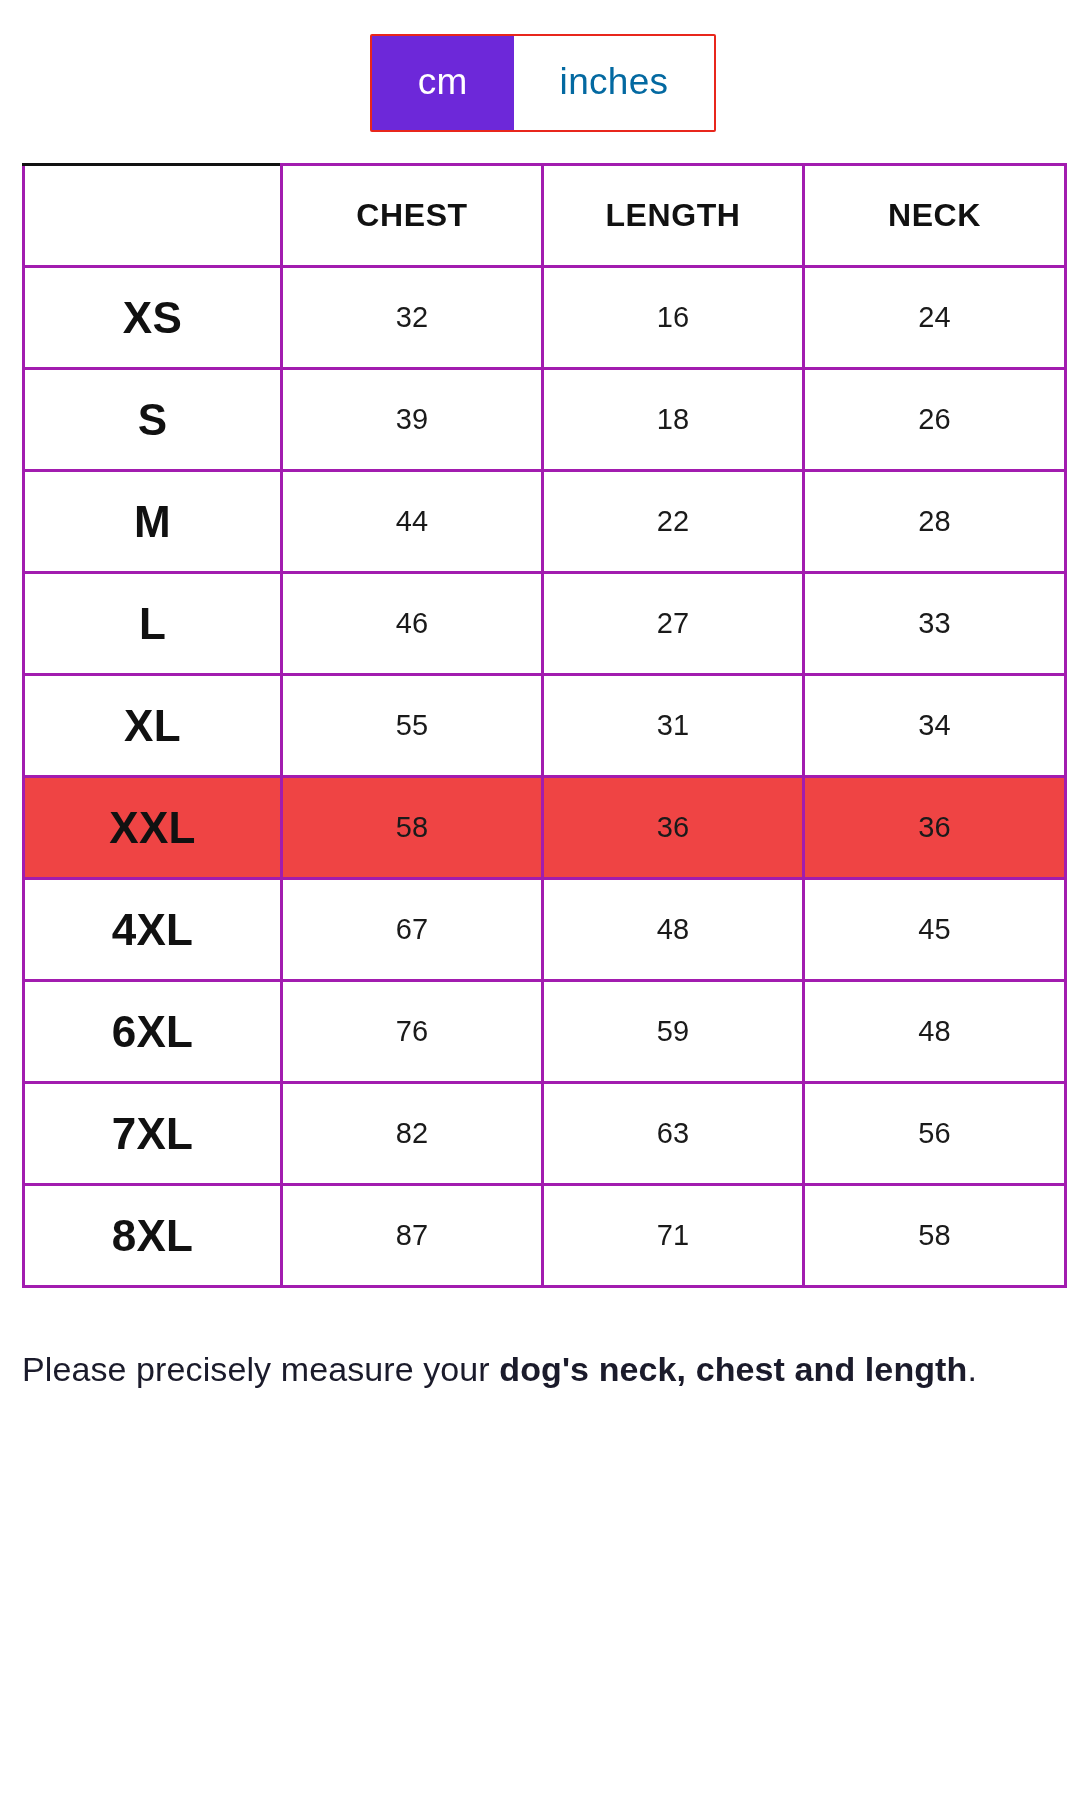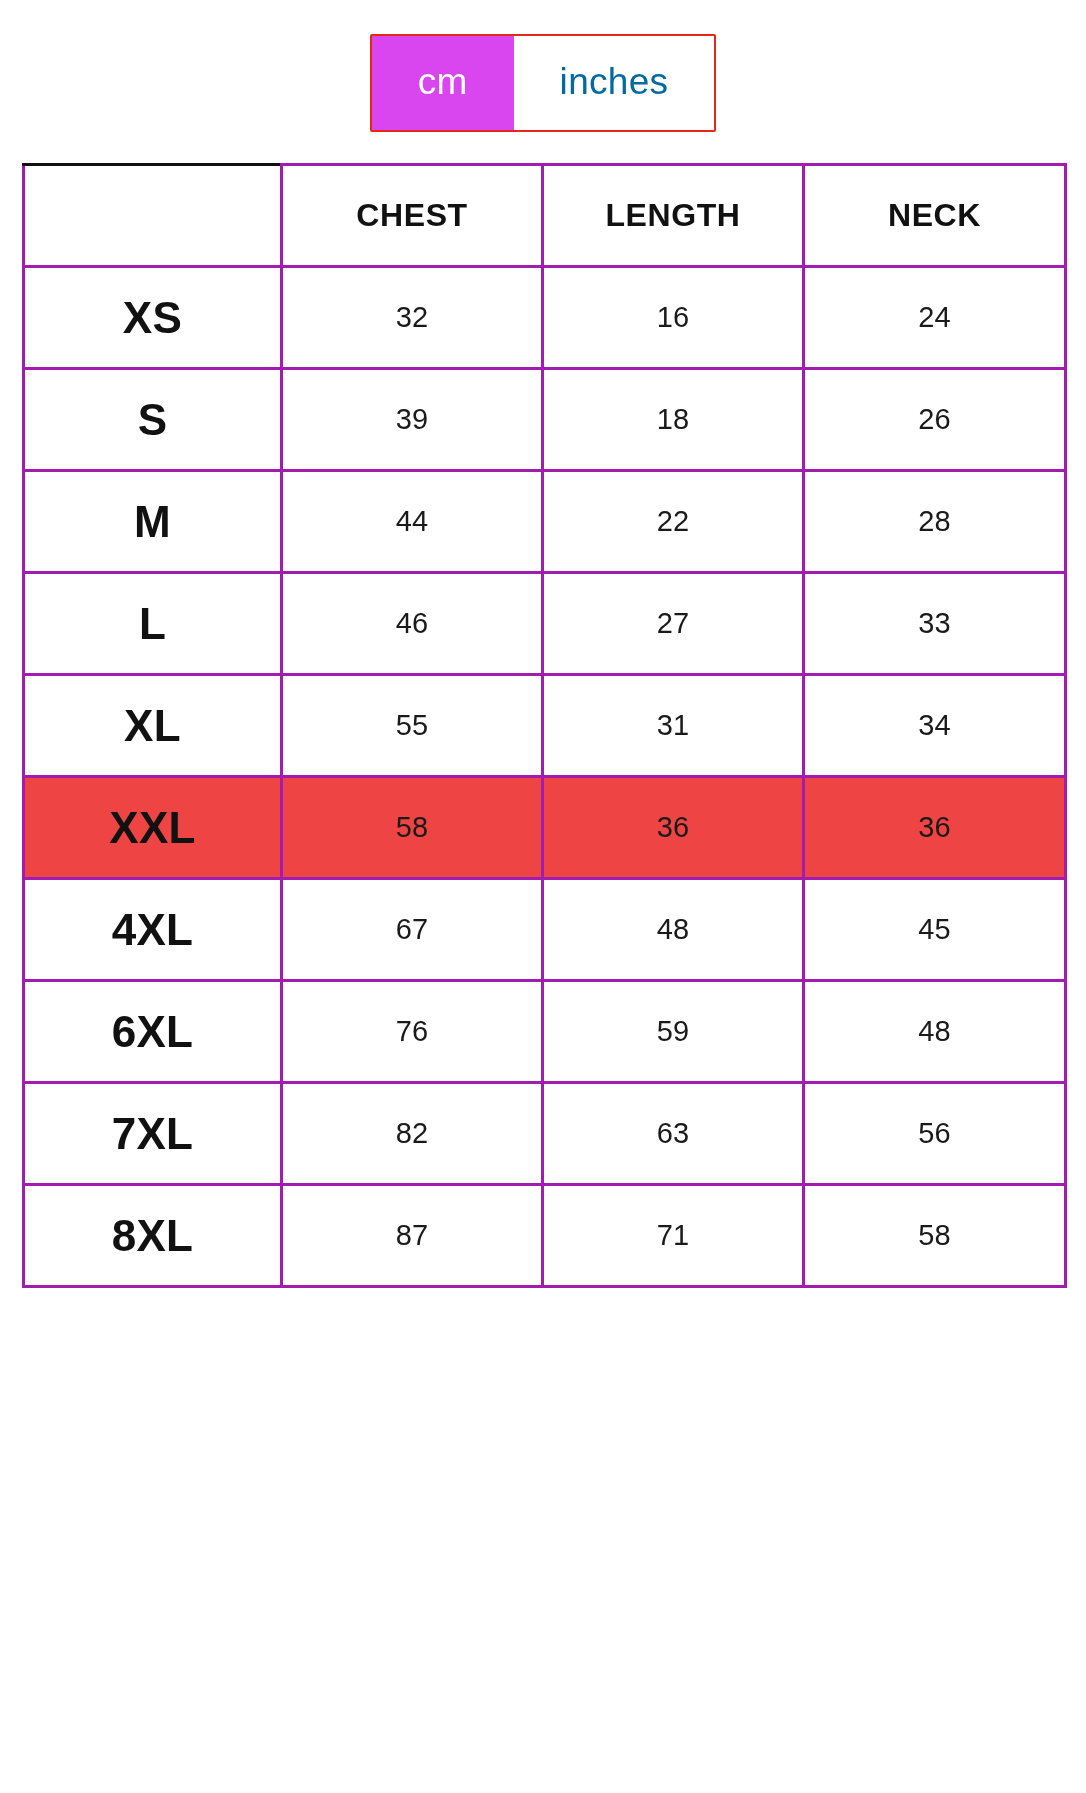--- a/index.html
+++ b/index.html
@@ -39,21 +39,21 @@
     line-height: 1;
     padding: 27px 40px 30px 40px;
     min-width: 62px;
     text-align: center;
     letter-spacing: 0.3px;
     cursor: pointer;
     user-select: none;
     font-family: "Liberation Sans", sans-serif;
   }
   .unit-btn.active {
-    background: #d946ef;
+    background: #6d28d9;
     color: #ffffff;
   }
   .unit-btn.inactive {
     background: #ffffff;
     color: #0369a1;
     padding-left: 46px;
     padding-right: 46px;
   }
 
   
@@ -205,14 +205,17 @@
           <tr>
             <td class="size-cell">8XL</td>
             <td class="val-cell">87</td>
             <td class="val-cell">71</td>
             <td class="val-cell">58</td>
           </tr>
         </tbody>
     </table>
   </div>
 
+  <p class="note">
+    <span>Please precisely measure your </span><b>dog's neck, chest and length</b><span>.</span>
+  </p>
 
 </div>
 
 </body></html>

